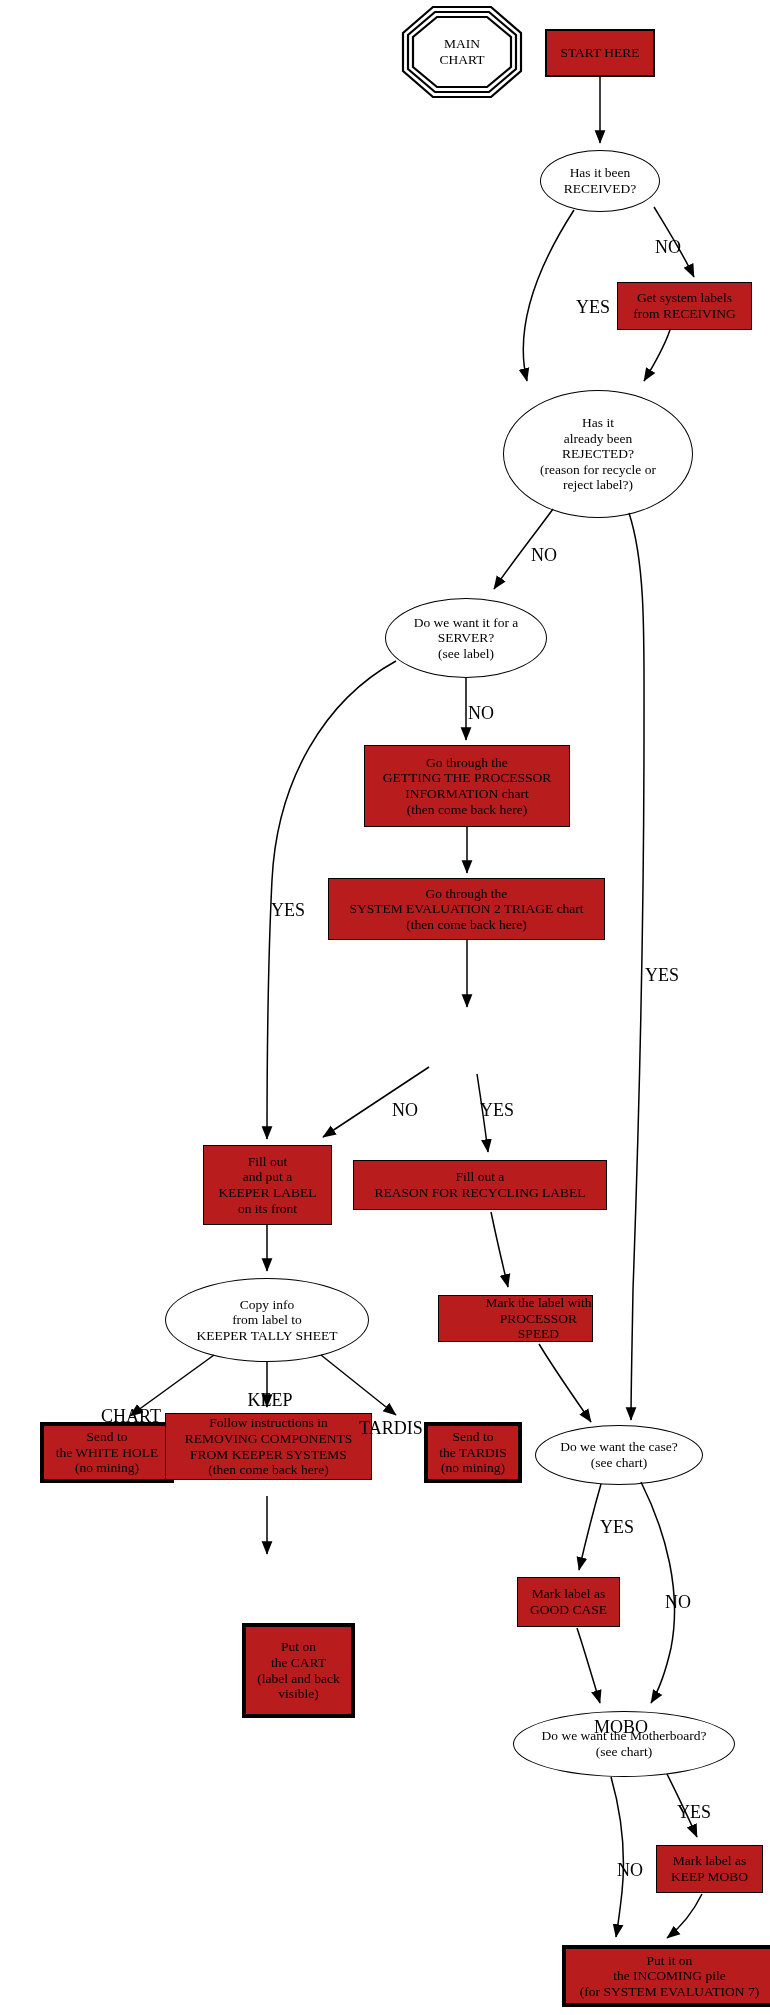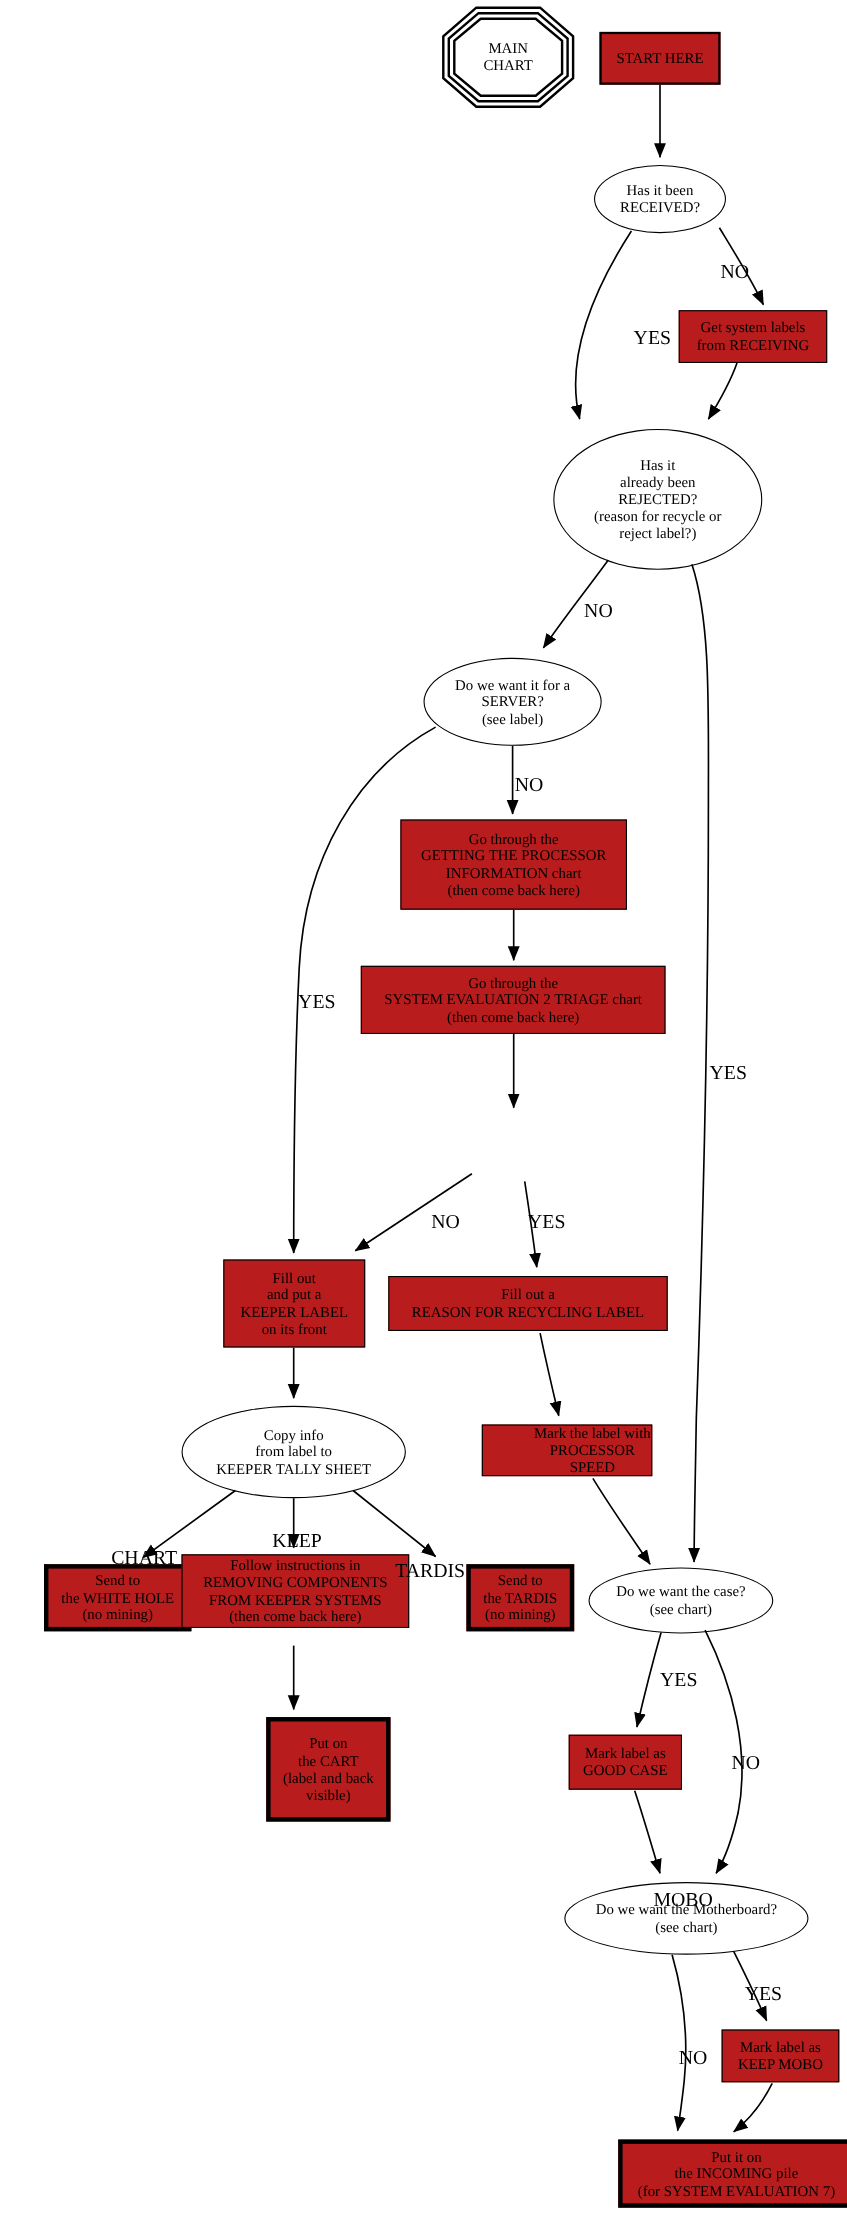--- a/index.html
+++ b/index.html
@@ -136,21 +136,21 @@
 
   <div class="node box" style="left:165px;top:1413px;width:207px;height:67px;">Follow instructions in
 REMOVING COMPONENTS
 FROM KEEPER SYSTEMS
 (then come back here)</div>
 
   <div class="node box bold" style="left:392px;top:1422px;width:98px;height:61px;">Send to
 the TARDIS
 (no mining)</div>
 
-  <div class="node box bold" style="left:210px;top:1561px;width:113px;height:95px;">Put on
+  <div class="node box bold" style="left:210px;top:1623px;width:113px;height:95px;">Put on
 the CART
 (label and back
 visible)</div>
 
   <div class="node ellipse" style="left:535px;top:1425px;width:168px;height:60px;">Do we want the case?
 (see chart)</div>
 
   <div class="node box" style="left:517px;top:1577px;width:103px;height:50px;">Mark label as
 GOOD CASE</div>
 

